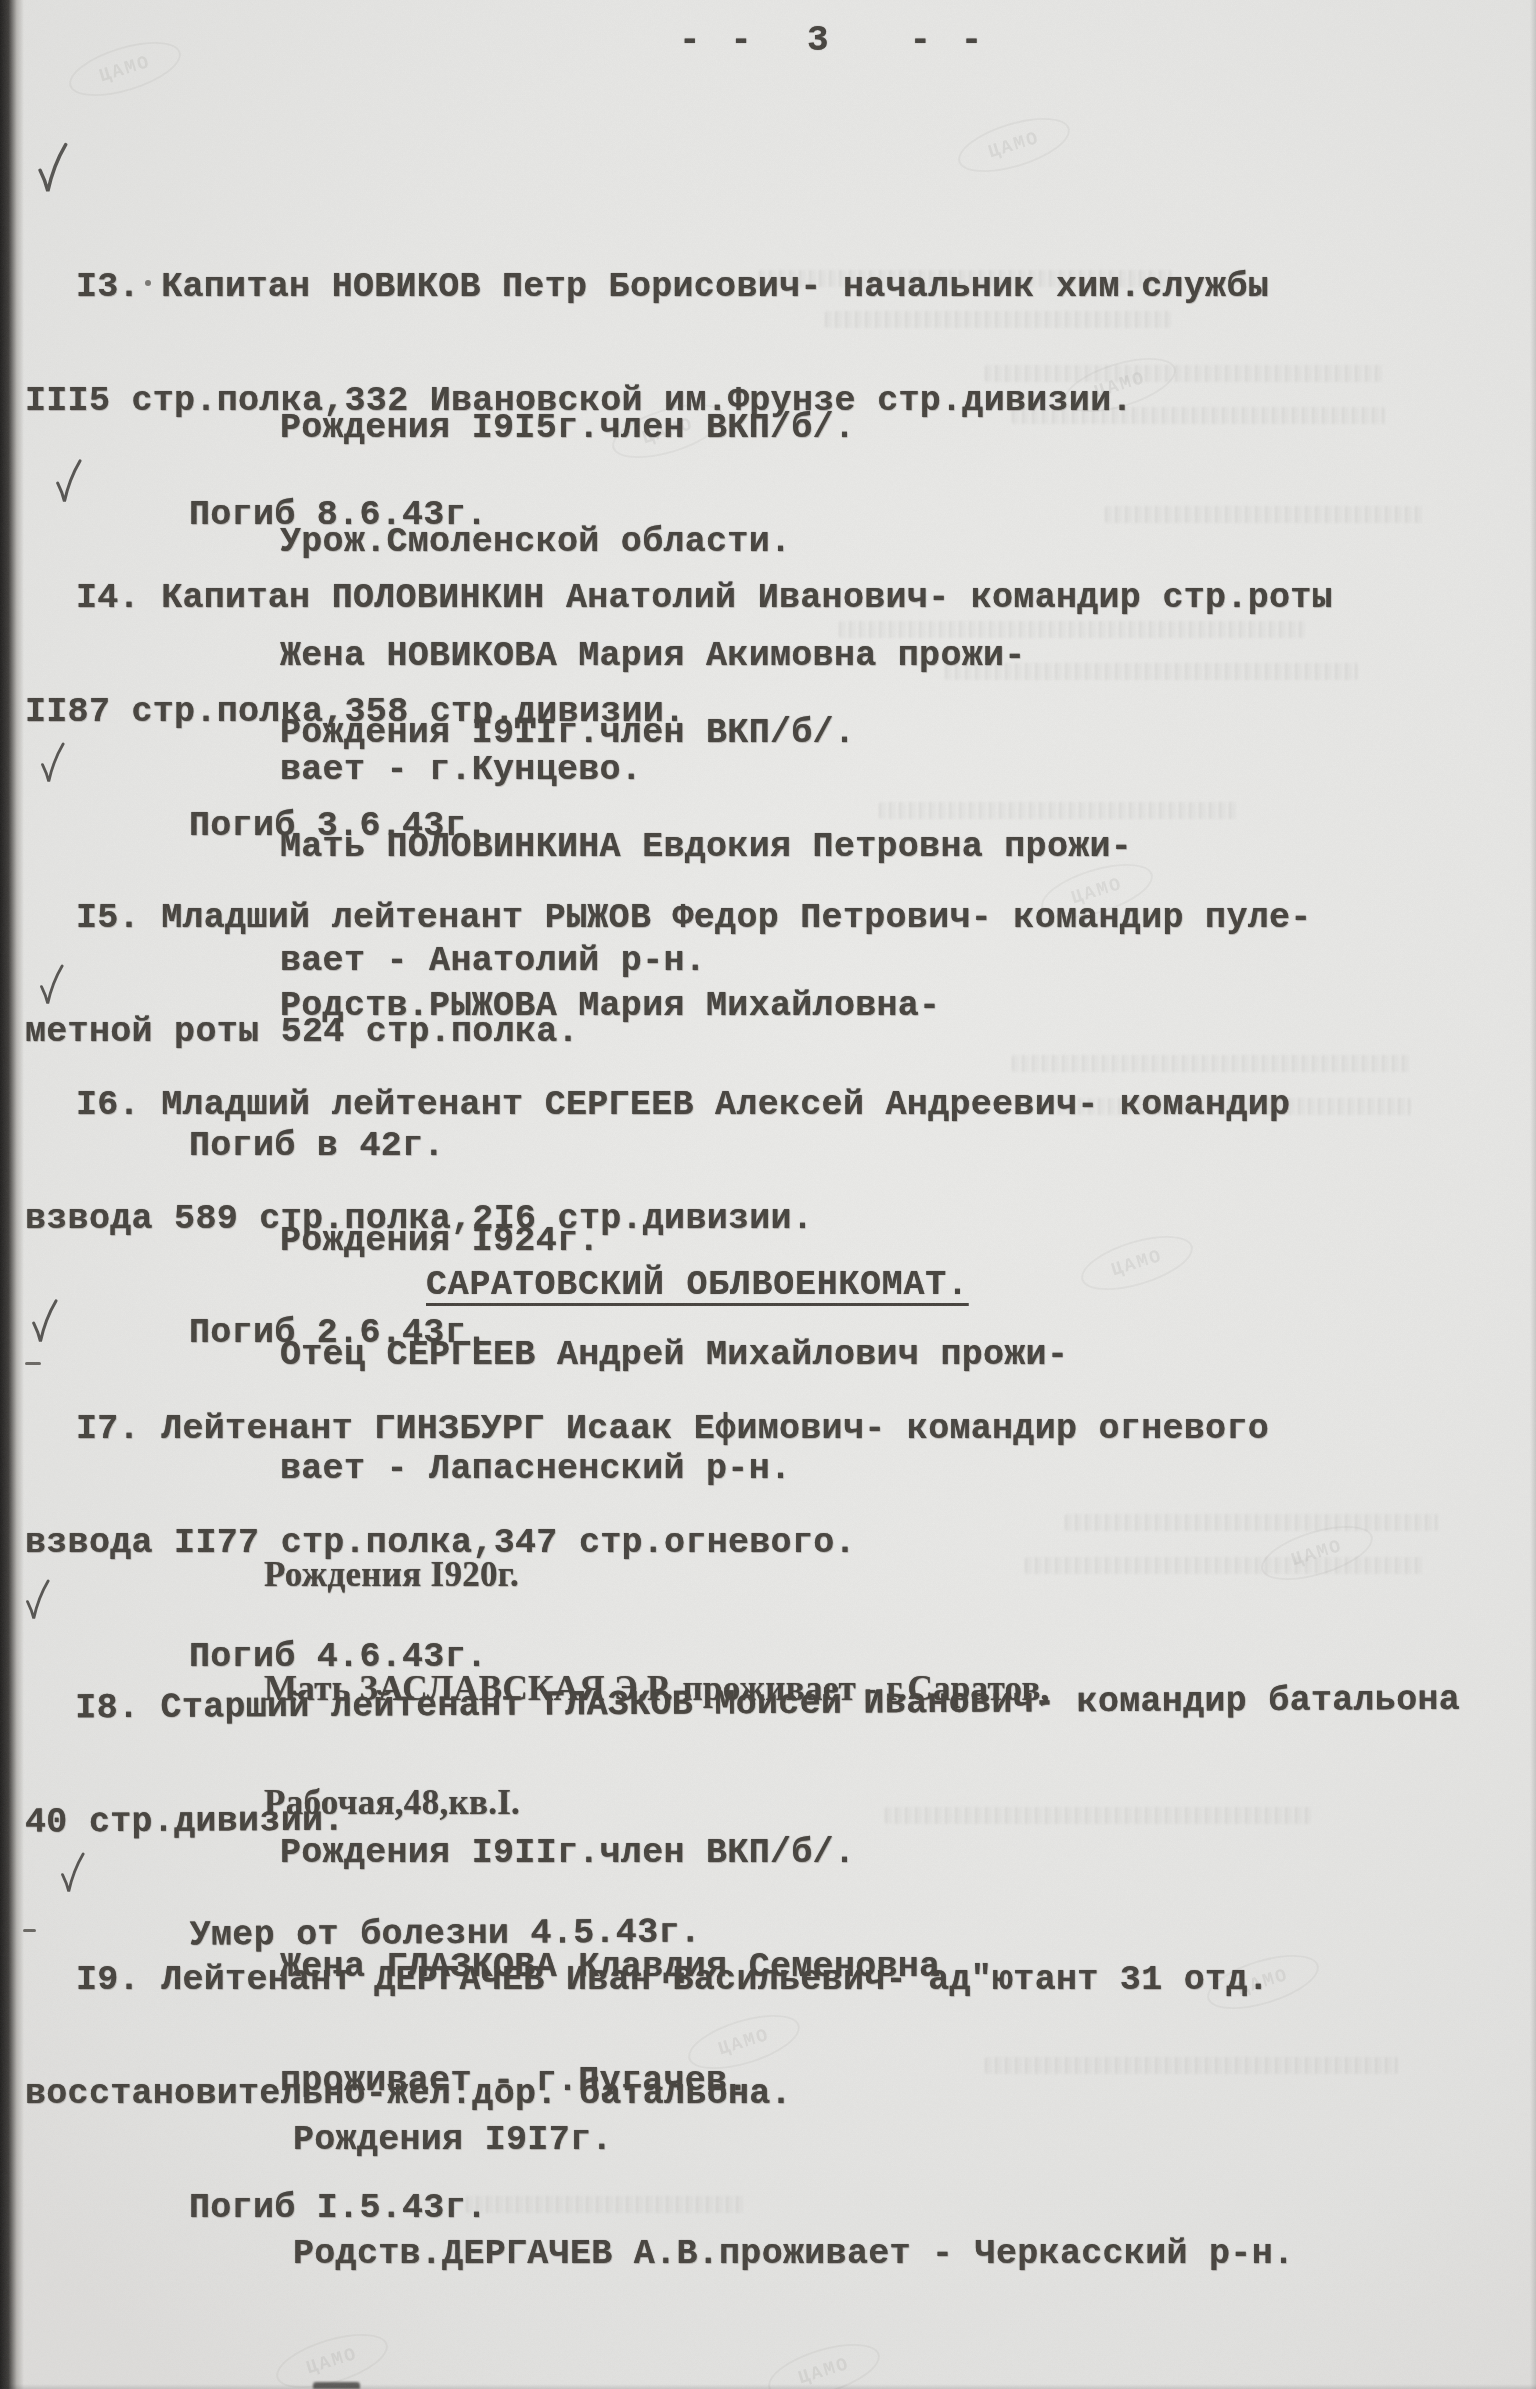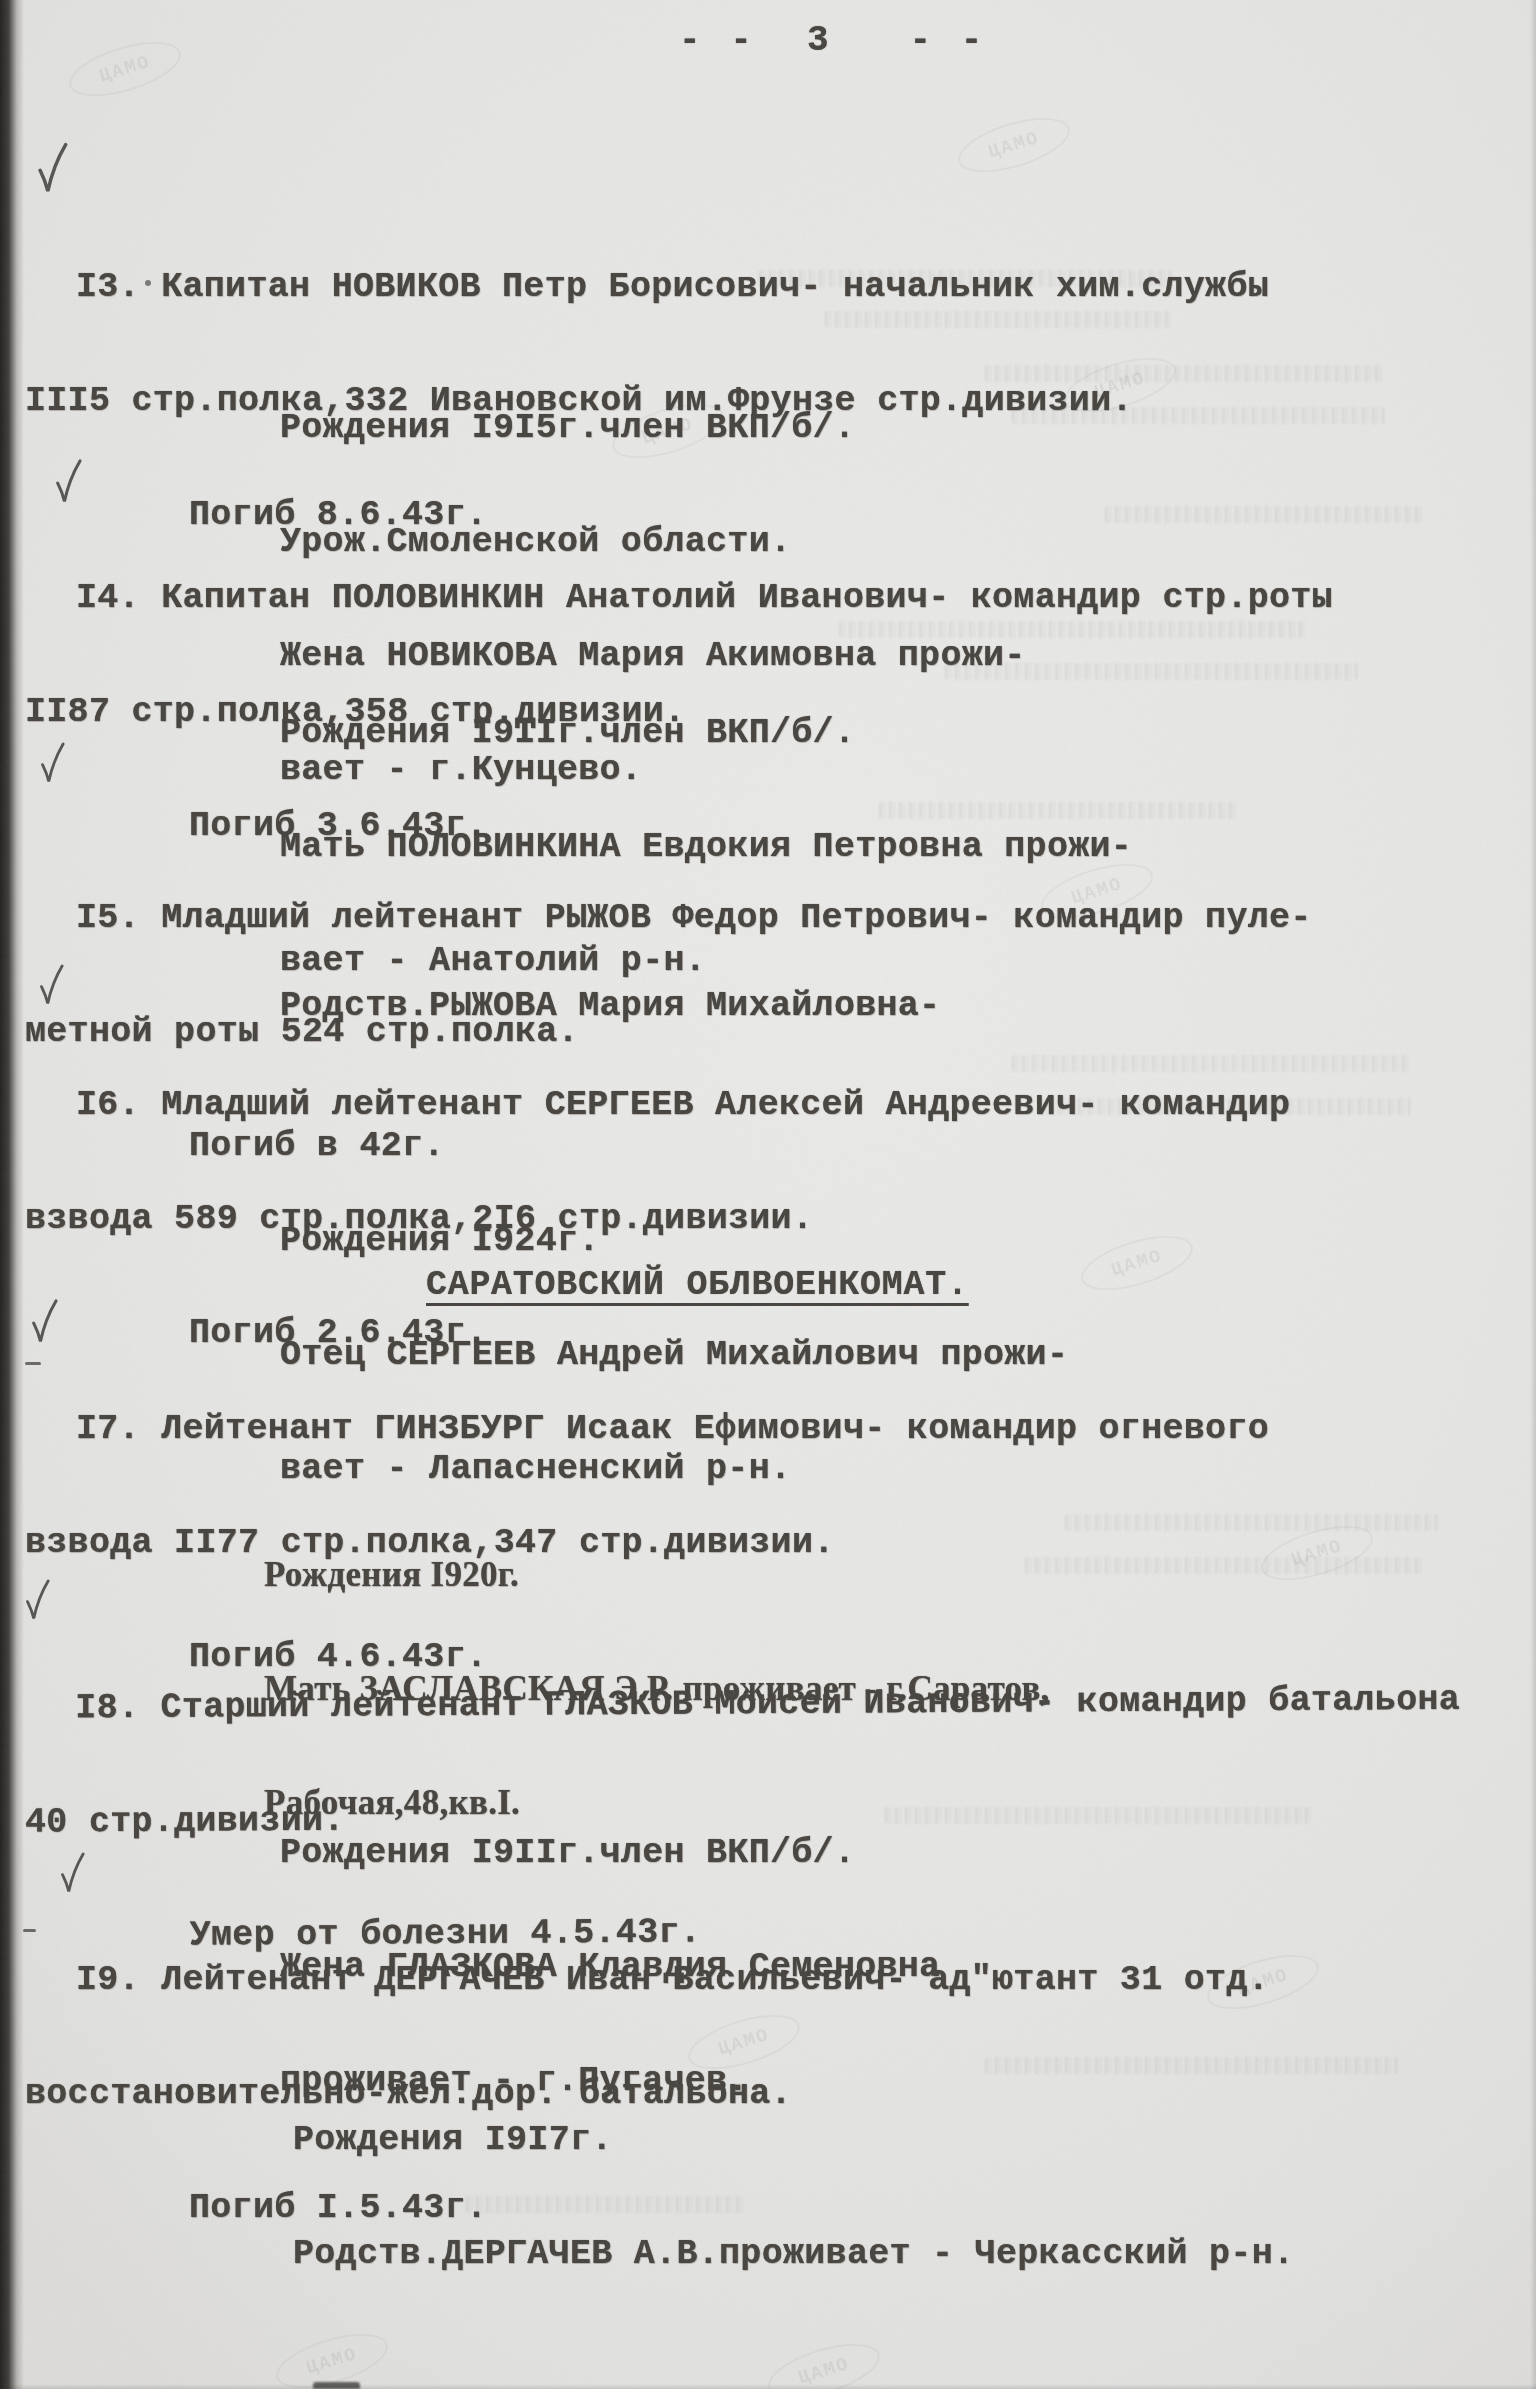--- a/index.html
+++ b/index.html
@@ -174,21 +174,21 @@
   <div class="details typed" style="top:1146px;left:280px;">
     <div>Рождения I924г.</div>
     <div>Отец СЕРГЕЕВ Андрей Михайлович прожи-</div>
     <div>вает - Лапасненский р-н.</div>
   </div>
 
   <div class="heading">САРАТОВСКИЙ ОБЛВОЕНКОМАТ.</div>
 
   <div class="entry typed" style="top:1334px;">
     <div class="l1">I7. Лейтенант ГИНЗБУРГ Исаак Ефимович- командир огневого</div>
-    <div class="l2">взвода II77 стр.полка,347 стр.дивизии.</div>
+    <div class="l2">взвода II77 стр.полка,347 стр.огневого.</div>
     <div class="l3">Погиб 4.6.43г.</div>
   </div>
   <div class="details typed" style="top:1480px;left:264px;font-family:Liberation Serif, serif;">
     <div>Рождения I920г.</div>
     <div>Мать ЗАСЛАВСКАЯ Э.Р. проживает - г.Саратов,</div>
     <div>Рабочая,48,кв.I.</div>
   </div>
 
   <div class="entry typed" style="top:1609px;transform:rotate(-0.35deg);">
     <div class="l1">I8. Старший лейтенант ГЛАЗКОВ Моисей Иванович- командир батальона</div>

